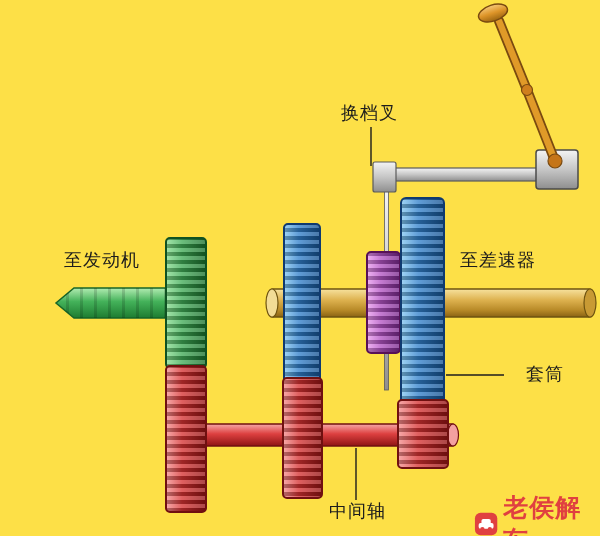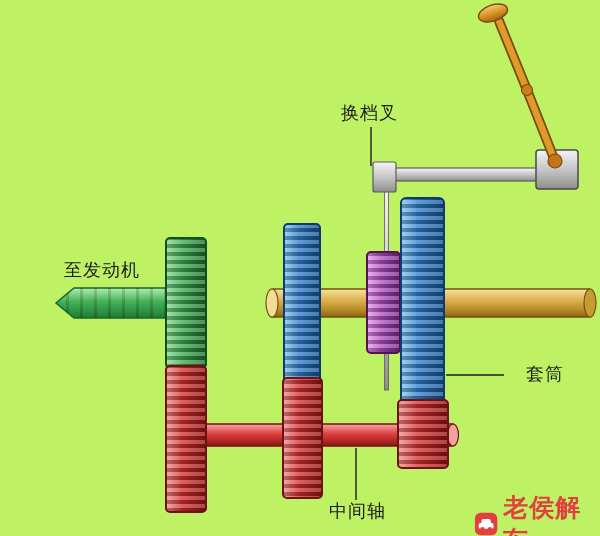--- a/index.html
+++ b/index.html
@@ -1,20 +1,20 @@
 <!DOCTYPE html>
 <html><head>
 <meta charset="utf-8">
 <style>
   html,body{margin:0;padding:0;}
   body{
     width:600px;height:536px;background:#ffffff;
     font-family:"DejaVu Sans","Liberation Sans",sans-serif;
   }
-  .stage{position:relative;width:600px;height:536px;background:#bef264;overflow:hidden;}
+  .stage{position:relative;width:600px;height:536px;background:#fde047;overflow:hidden;}
   .stage .art{position:absolute;left:0;top:0;}
   .lbl{
     position:absolute;font-size:18px;line-height:20px;color:#1c1c1c;
     white-space:nowrap;letter-spacing:1px;
   }
   .watermark{position:absolute;display:flex;align-items:center;gap:5px;}
   .watermark .wm-text{font-size:25px;font-weight:bold;color:#e04040;letter-spacing:1px;}
 </style>
 </head>
 <body>
@@ -154,21 +154,22 @@
     </g>
 
     <g stroke="#1c1c1c" stroke-width="1.4">
       <line x1="371" y1="127" x2="371" y2="166"></line>
       <line x1="446" y1="375" x2="504" y2="375"></line>
       <line x1="356" y1="448" x2="356" y2="500"></line>
     </g>
   </svg>
 
   <div class="lbl" style="left:341px;top:103px;">换档叉</div>
-  <div class="lbl" style="left:64px;top:260px;">至发动机</div>
+  <div class="lbl" style="left:64px;top:250px;">至发动机</div>
+  <div class="lbl" style="left:460px;top:250px;">至差速器</div>
   <div class="lbl" style="left:526px;top:364px;">套筒</div>
   <div class="lbl" style="left:329px;top:502px;font-family:Liberation Mono, monospace;">中间轴</div>
 
   <div class="watermark" style="left:474px;top:491px;">
     <svg width="26" height="26" viewBox="0 0 26 26">
       <rect x="1" y="1" width="24" height="24" rx="6" fill="#e04040"></rect>
       <rect x="5" y="12" width="16" height="6" rx="2" fill="#ffffff"></rect>
       <rect x="8" y="7.5" width="10" height="6" rx="2" fill="#ffffff"></rect>
       <circle cx="9" cy="18.5" r="2.3" fill="#e04040"></circle>
       <circle cx="17" cy="18.5" r="2.3" fill="#e04040"></circle>

